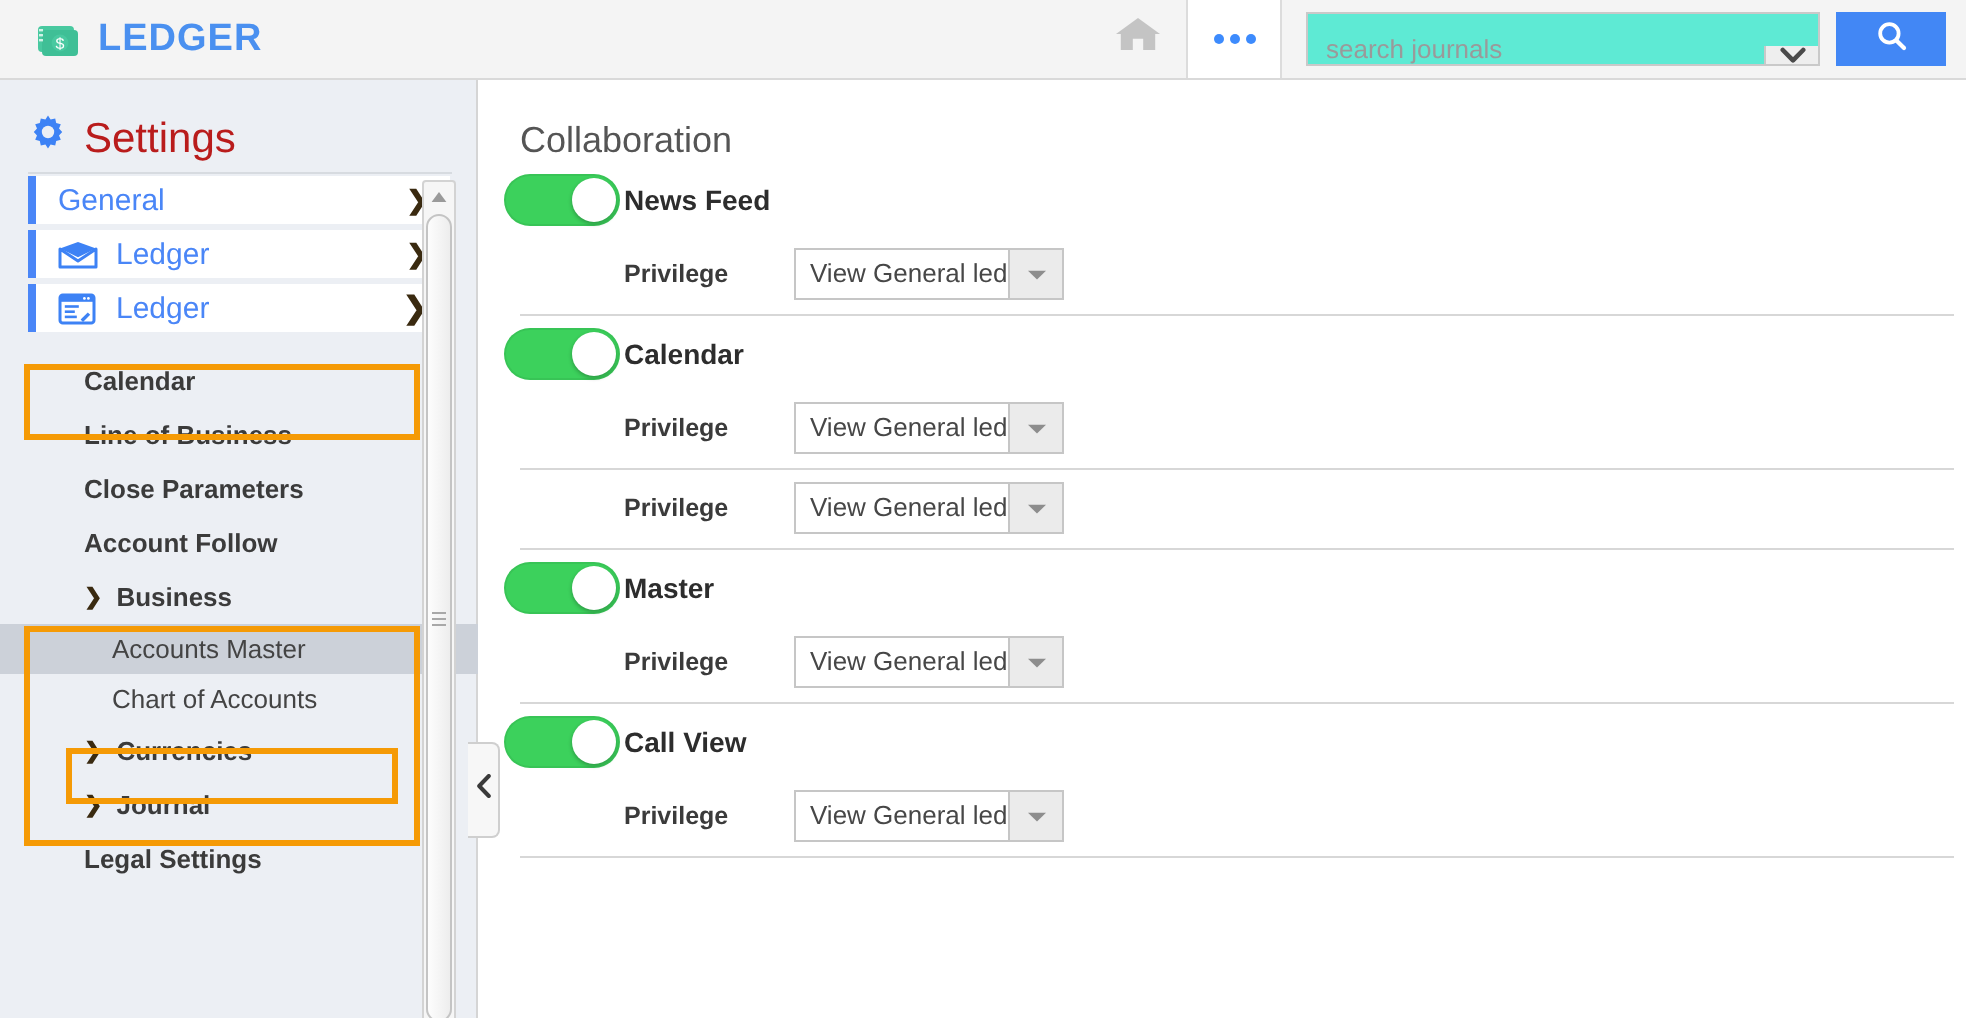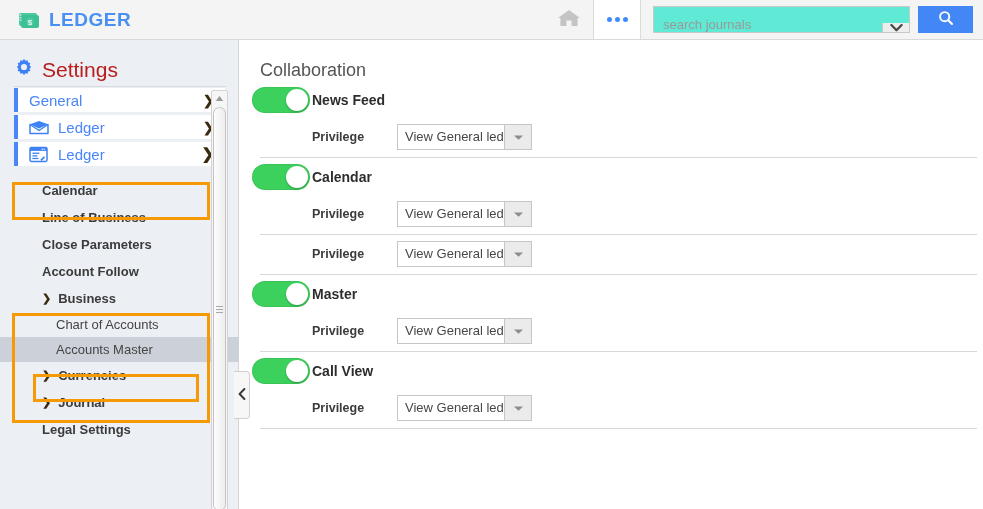--- a/index.html
+++ b/index.html
@@ -295,25 +295,25 @@
         <div class="nav-sub">
           <span>Close Parameters</span>
         </div>
         <div class="nav-sub">
           <span>Account Follow</span>
         </div>
         <div class="nav-sub" style="padding-left:42px;">
           <span class="caret">❯</span>
           <span>Business</span>
         </div>
+        <div class="nav-leaf selected">
+          <span>Accounts Master</span>
+        </div>
         <div class="nav-leaf">
           <span>Chart of Accounts</span>
-        </div>
-        <div class="nav-leaf selected">
-          <span>Accounts Master</span>
         </div>
         <div class="nav-sub" style="padding-left:42px;">
           <span class="caret">❯</span>
           <span>Currencies</span>
         </div>
         <div class="nav-sub" style="padding-left:42px;">
           <span class="caret">❯</span>
           <span>Journal</span>
         </div>
         <div class="nav-sub">

